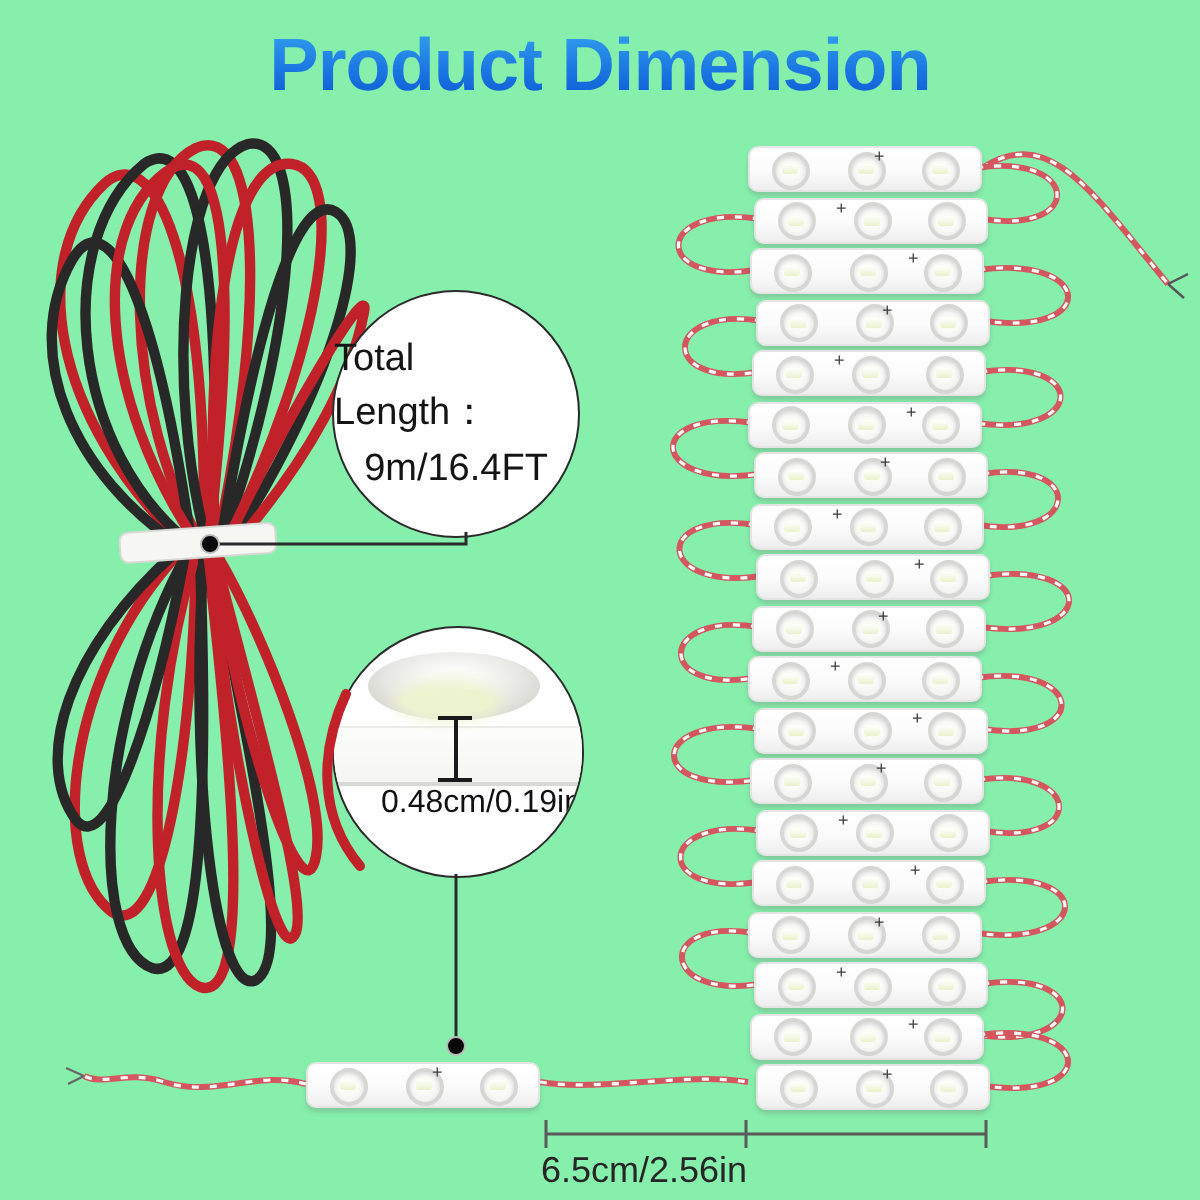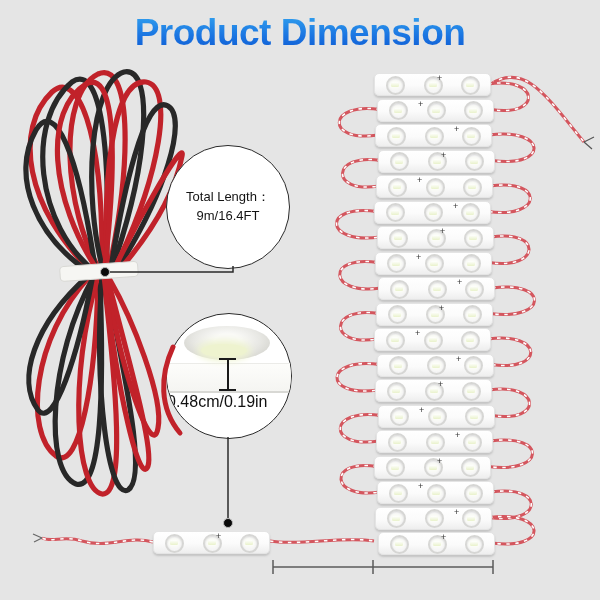--- a/index.html
+++ b/index.html
@@ -1,38 +1,38 @@
 <!DOCTYPE html>
 <html><head>
 <meta charset="utf-8">
 <style>
   html,body{margin:0;padding:0;background:#fff;}
-  #stage{position:relative;width:600px;height:600px;background:#e5e5e5;overflow:hidden;
+  #stage{position:relative;width:600px;height:600px;background:#86efac;overflow:hidden;
          font-family:"Liberation Sans", sans-serif;}
   svg{position:absolute;left:0;top:0;}
   .title{position:absolute;left:0;right:0;top:12px;text-align:center;
          font-size:37px;font-weight:700;letter-spacing:-0.5px;
          background:linear-gradient(180deg,#35a7f0 0%,#1b76e2 55%,#0c56d0 100%);
          -webkit-background-clip:text;background-clip:text;color:transparent;}
   .callout{position:absolute;border:1.6px solid #2b2b2b;border-radius:50%;background:#fff;z-index:3;}
   #callout1{left:166px;top:145px;width:122px;height:122px;display:flex;flex-direction:column;
-            align-items:center;justify-content:center;font-size:13px;color:#141414;line-height:1.45;}
+            align-items:center;justify-content:center;font-size:19px;color:#141414;line-height:1.45;}
   #callout2{left:166px;top:313px;width:124px;height:124px;overflow:hidden;}
   #callout2 .band{position:absolute;left:0;top:49px;width:100%;height:28px;
                   background:linear-gradient(#fdfdfb,#f5f5f2);}
   #callout2 .edge-a{position:absolute;left:0;top:49px;width:100%;height:0;border-top:1.5px solid #ebebe8;}
   #callout2 .edge-b{position:absolute;left:0;top:77px;width:100%;height:0;border-top:2px solid #d8d8d4;}
   #callout2 .dome{position:absolute;left:17px;top:12px;width:86px;height:34px;border-radius:50%;
                   background:radial-gradient(ellipse at 50% 40%,#fafaf8 20%,#e7e7e3 55%,#d2d2cc 85%,#c6c6c0 100%);}
   #callout2 .dome-glow{position:absolute;left:34px;top:30px;width:46px;height:13px;border-radius:50%;
                   background:#eef3cf;box-shadow:0 0 7px 4px #eef3cf;}
   #callout2 .ibar-v{position:absolute;left:59.5px;top:45px;width:2px;height:31px;background:#1a1a1a;}
   #callout2 .cap{position:absolute;left:52px;width:17px;height:2px;background:#1a1a1a;}
   #callout2 .cap.t{top:44px}  #callout2 .cap.b{top:75px}
-  #callout2 .cl2-text{position:absolute;left:0;right:0;top:79px;text-align:left;
+  #callout2 .cl2-text{position:absolute;left:0;right:0;top:79px;text-align:right;
                   font-size:16px;color:#111;white-space:nowrap;}
   .module{position:absolute;width:117px;height:23px;border-radius:5px;z-index:2;
           background:linear-gradient(180deg,#ffffff 0%,#fbfbfb 55%,#eeeeee 100%);
           border:1px solid #e4e4e4;box-sizing:border-box;
           box-shadow:0 2px 2px rgba(110,110,110,.28);}
   .led{position:absolute;top:1.5px;width:19px;height:19px;border-radius:50%;box-sizing:border-box;
        background:#f6f6f6;border:2.5px solid #d6d6d4;
        box-shadow:inset 0 1px 2px rgba(150,150,150,.35);}
   .chip{position:absolute;left:3px;top:4.5px;width:8px;height:5px;border-radius:1.5px;
         background:linear-gradient(#ffffff,#e9f2cb);box-shadow:0 0 3px 1.5px #fdfef7;}
@@ -387,13 +387,14 @@
     <circle cx="228" cy="523" r="4.5" fill="#0a0a0a" stroke="#bbb"></circle>
     <path d="M173,347 C160,375 159,408 180,433" fill="none" stroke="#c1222a" stroke-width="5" stroke-linecap="round"></path>
     <g stroke="#5a5a5a" stroke-width="1.5">
       <path d="M273,567 H493"></path>
       <path d="M273,560 V574"></path>
       <path d="M373,560 V574"></path>
       <path d="M493,560 V574"></path>
     </g>
   </svg>
 
+  <div class="dim-label" id="dim1">6.5cm/2.56in</div>
 </div>
 
 </body></html>

